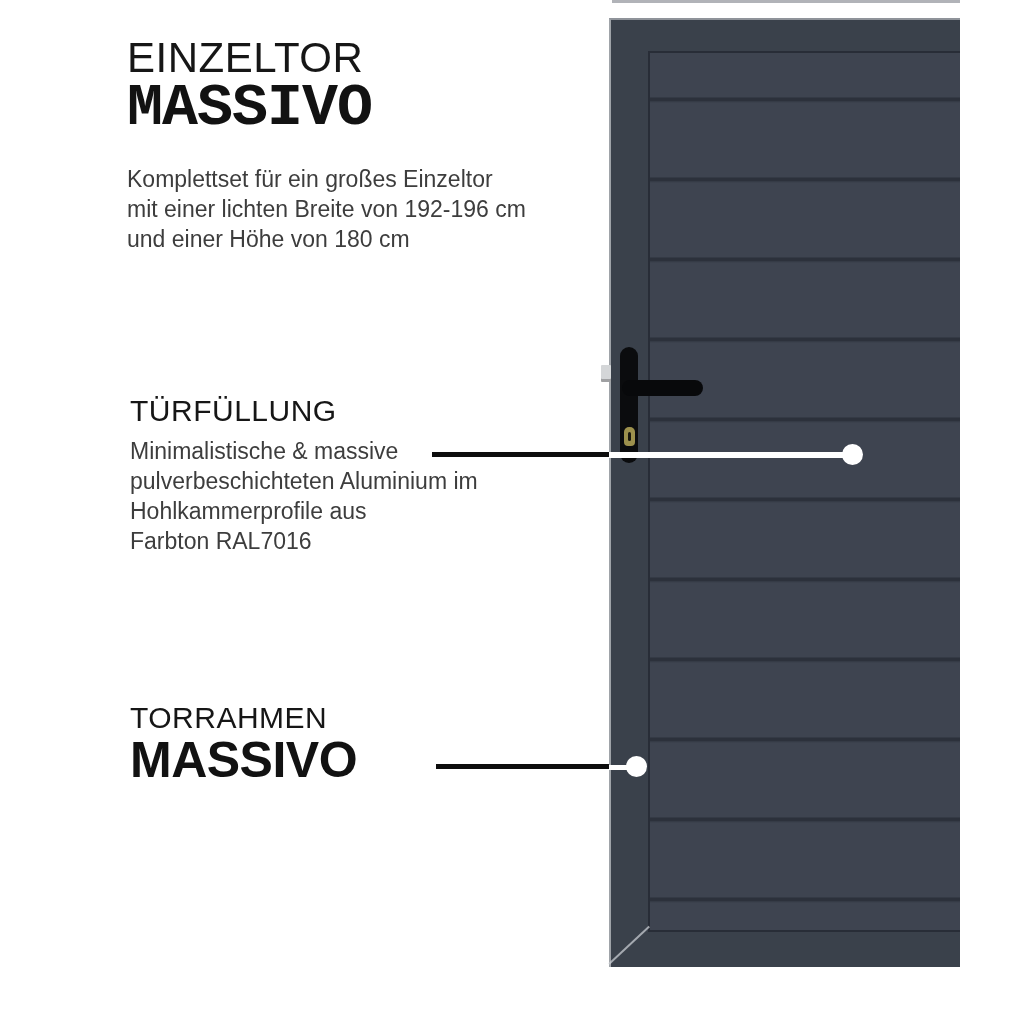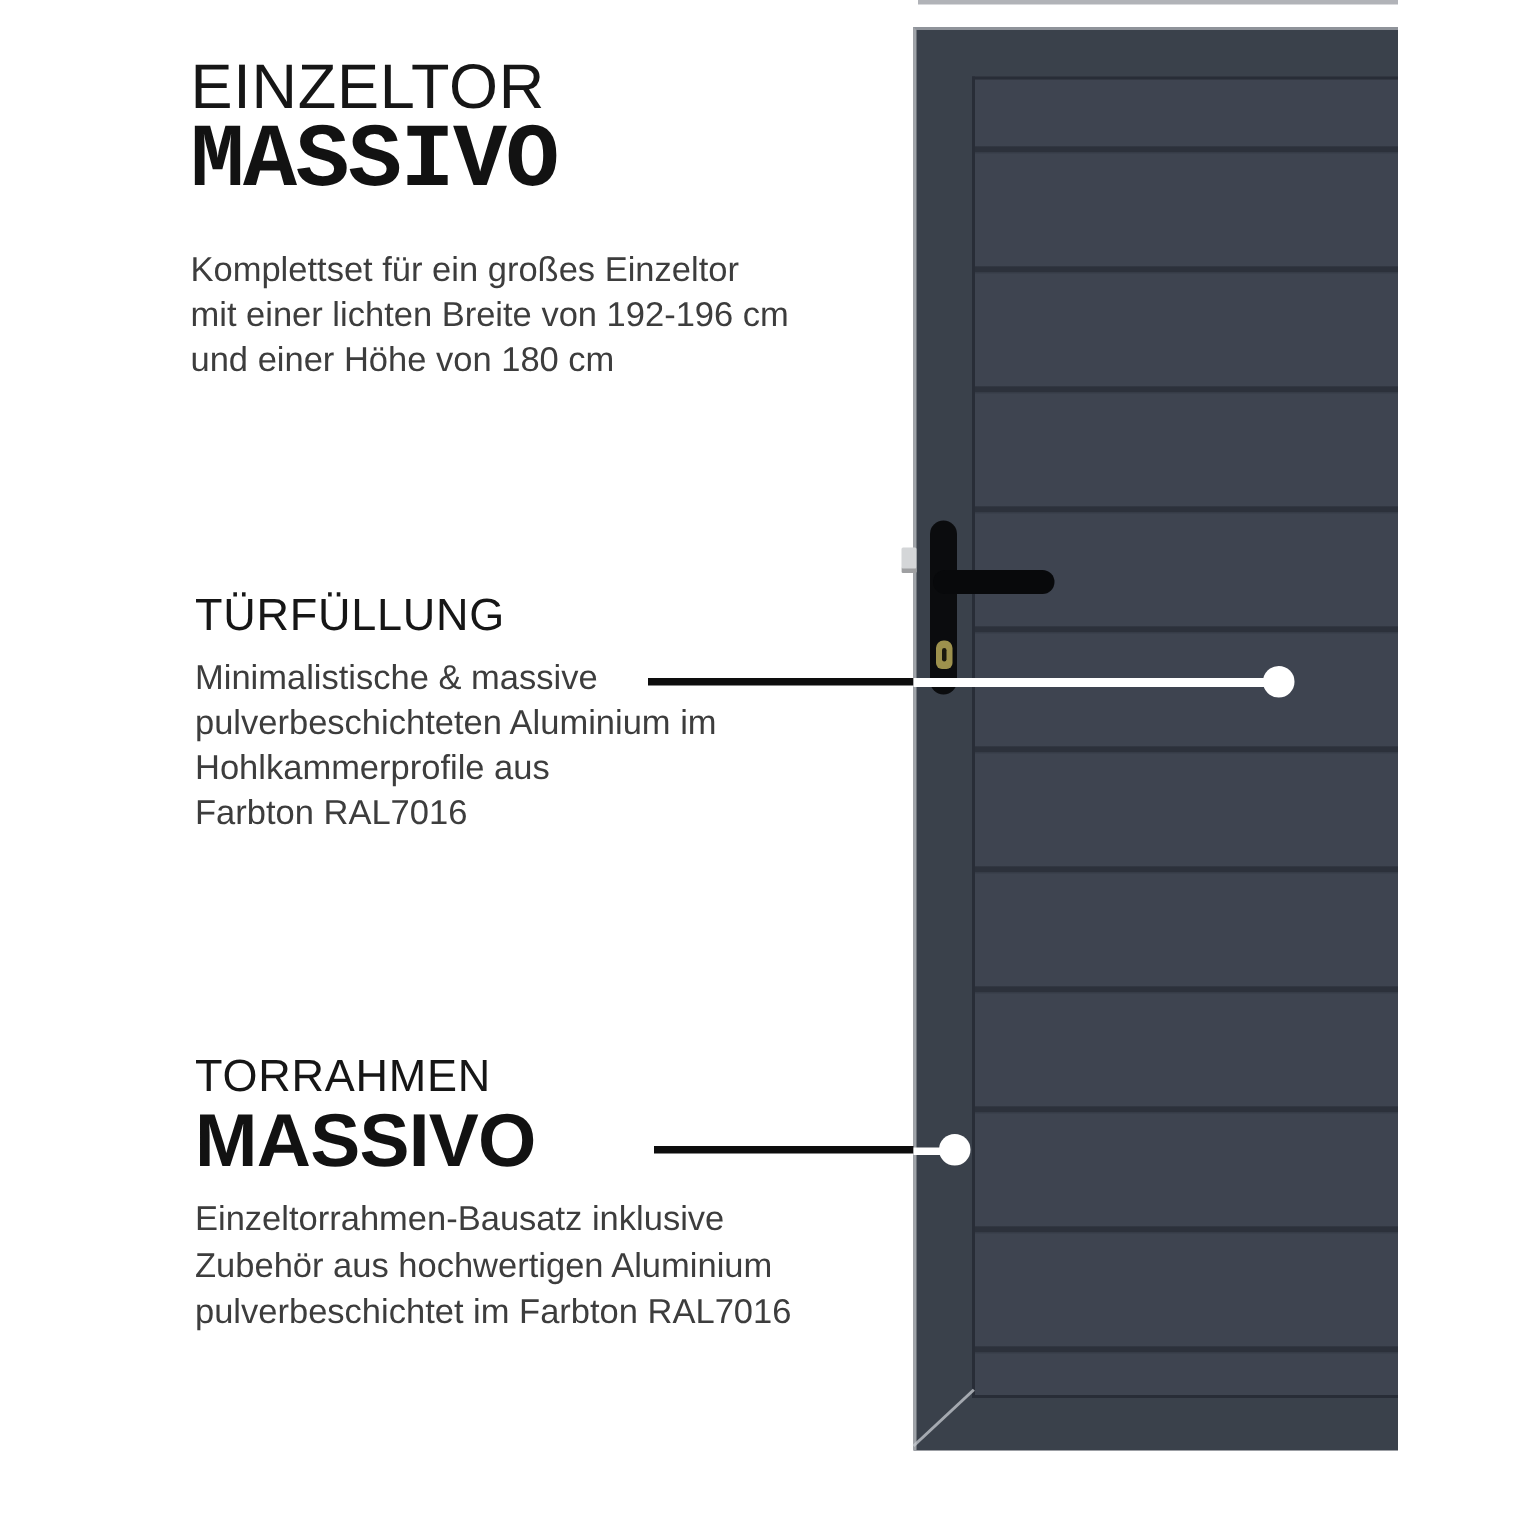--- a/index.html
+++ b/index.html
@@ -1,18 +1,18 @@
 <!DOCTYPE html>
 <html><head>
 <meta charset="utf-8">
 <style>
   html,body{margin:0;padding:0;background:#ffffff;}
   .canvas{
     position:relative;width:932px;height:1024px;background:#ffffff;
-    overflow:hidden;font-family:"Liberation Sans",sans-serif;
+    overflow:hidden;font-family:"Liberation Sans",sans-serif;padding-left:28px;
   }
   
   .sec{position:absolute;}
   .sec1{left:127px;top:34px;}
   .sec2{left:130px;top:393px;}
   .sec3{left:130px;top:700px;}
   .eyebrow{font-weight:500;color:#161616;letter-spacing:0.5px;}
   .sec1 .eyebrow{font-size:42px;line-height:48px;}
   .sec2 .eyebrow,.sec3 .eyebrow{font-size:30px;line-height:36px;}
   .title{font-weight:700;color:#121212;}
@@ -75,25 +75,20 @@
       <div>Minimalistische &amp; massive</div>
       <div>pulverbeschichteten Aluminium im</div>
       <div>Hohlkammerprofile aus</div>
       <div>Farbton RAL7016</div>
     </div>
   </div>
 
   <div class="sec sec3">
     <div class="eyebrow">TORRAHMEN</div>
     <div class="title">MASSIVO</div>
-    <div class="desc">
-      <div>Einzeltorrahmen-Bausatz inklusive</div>
-      <div>Zubehör aus hochwertigen Aluminium</div>
-      <div>pulverbeschichtet im Farbton RAL7016</div>
-    </div>
   </div>
 
   <div class="top-strip"></div>
   <div class="door">
     <div class="panel"></div>
     <div class="latch"></div>
     <div class="plate"></div>
     <div class="lever"></div>
     <div class="keyhole"></div>
     <div class="mitre"></div>

